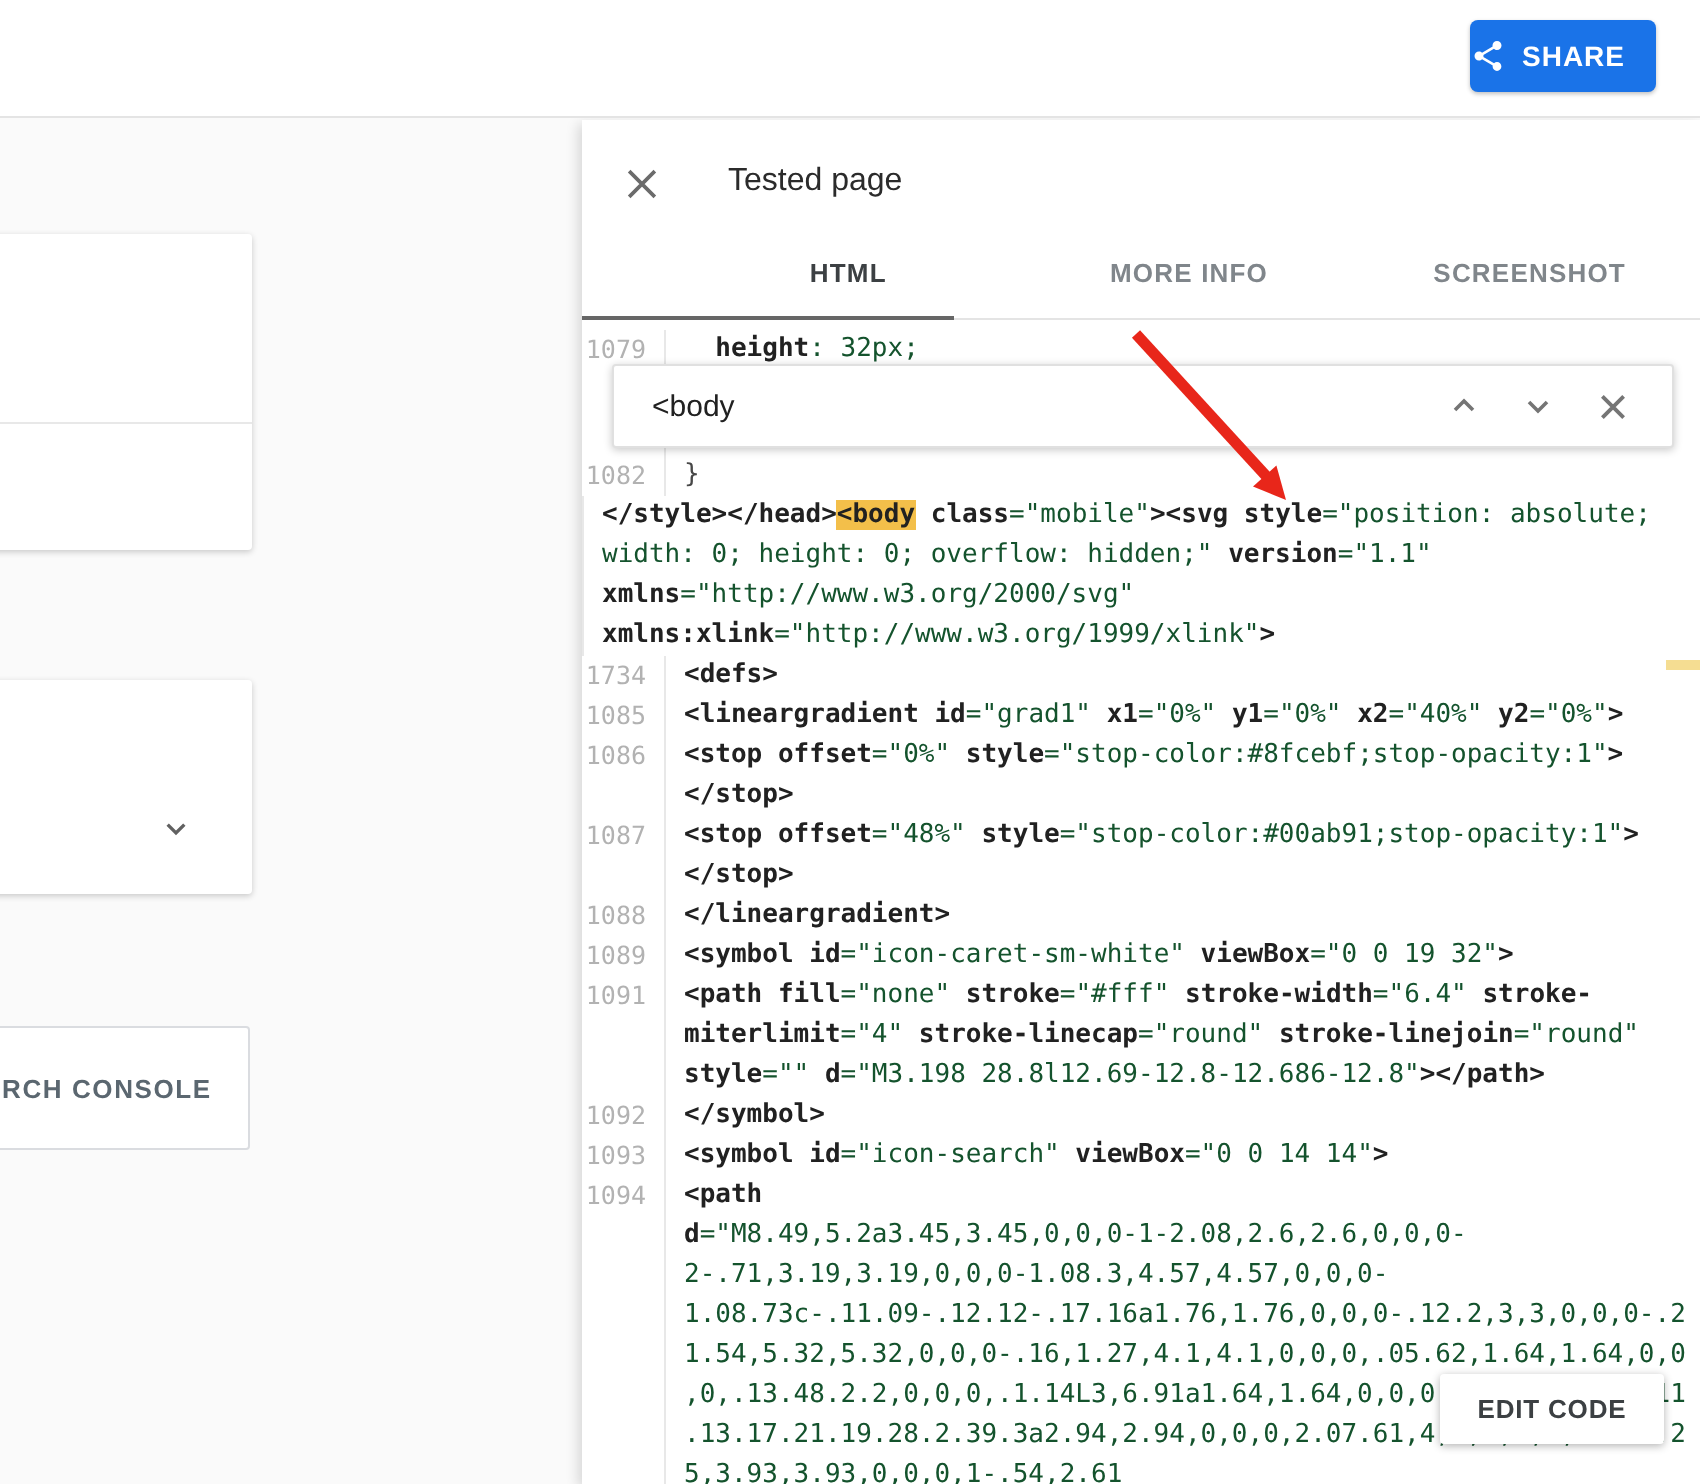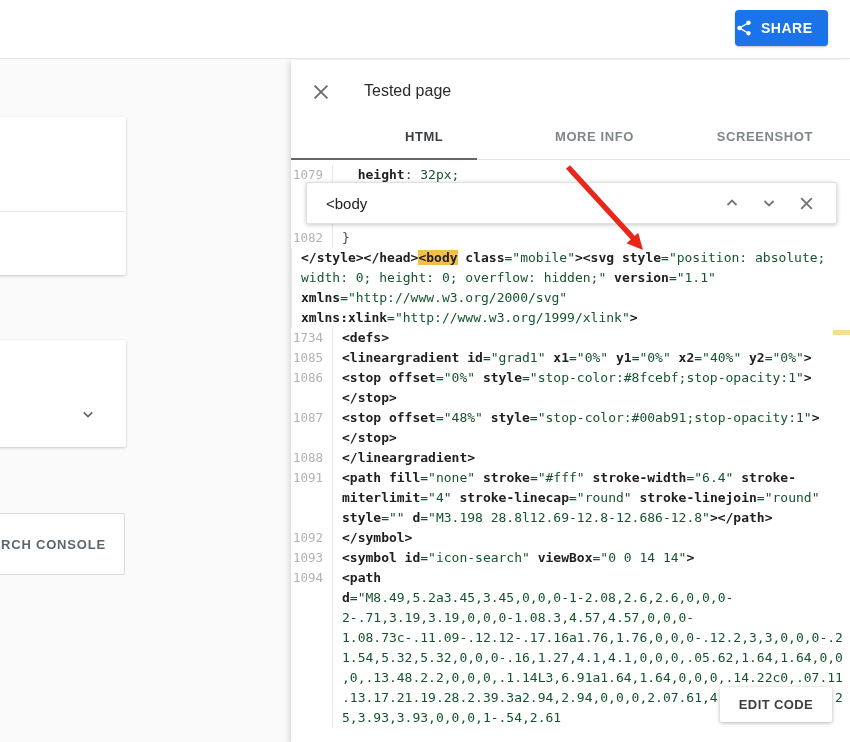--- a/index.html
+++ b/index.html
@@ -146,20 +146,24 @@
       </div>
     <div class="cl">
         <span class="ln">1087</span>
         <div class="lc"><span class="n">&lt;stop offset</span><span class="v">="48%"</span><span class="n"> style</span><span class="v">="stop-color:#00ab91;stop-opacity:1"</span><span class="n">&gt; &lt;/stop&gt;</span></div>
       </div>
     <div class="cl">
         <span class="ln">1088</span>
         <div class="lc"><span class="n">&lt;/lineargradient&gt;</span></div>
       </div>
     <div class="cl">
+        <span class="ln">1089</span>
+        <div class="lc"><span class="n">&lt;symbol id</span><span class="v">="icon-caret-sm-white"</span><span class="n"> viewBox</span><span class="v">="0 0 19 32"</span><span class="n">&gt;</span></div>
+      </div>
+    <div class="cl">
         <span class="ln">1091</span>
         <div class="lc"><span class="n">&lt;path fill</span><span class="v">="none"</span><span class="n"> stroke</span><span class="v">="#fff"</span><span class="n"> stroke-width</span><span class="v">="6.4"</span><span class="n"> stroke-miterlimit</span><span class="v">="4"</span><span class="n"> stroke-linecap</span><span class="v">="round"</span><span class="n"> stroke-linejoin</span><span class="v">="round"</span><span class="n"> style</span><span class="v">=""</span><span class="n"> d</span><span class="v">="M3.198 28.8l12.69-12.8-12.686-12.8"</span><span class="n">&gt;&lt;/path&gt;</span></div>
       </div>
     <div class="cl">
         <span class="ln">1092</span>
         <div class="lc"><span class="n">&lt;/symbol&gt;</span></div>
       </div>
     <div class="cl">
         <span class="ln">1093</span>
         <div class="lc"><span class="n">&lt;symbol id</span><span class="v">="icon-search"</span><span class="n"> viewBox</span><span class="v">="0 0 14 14"</span><span class="n">&gt;</span></div>

